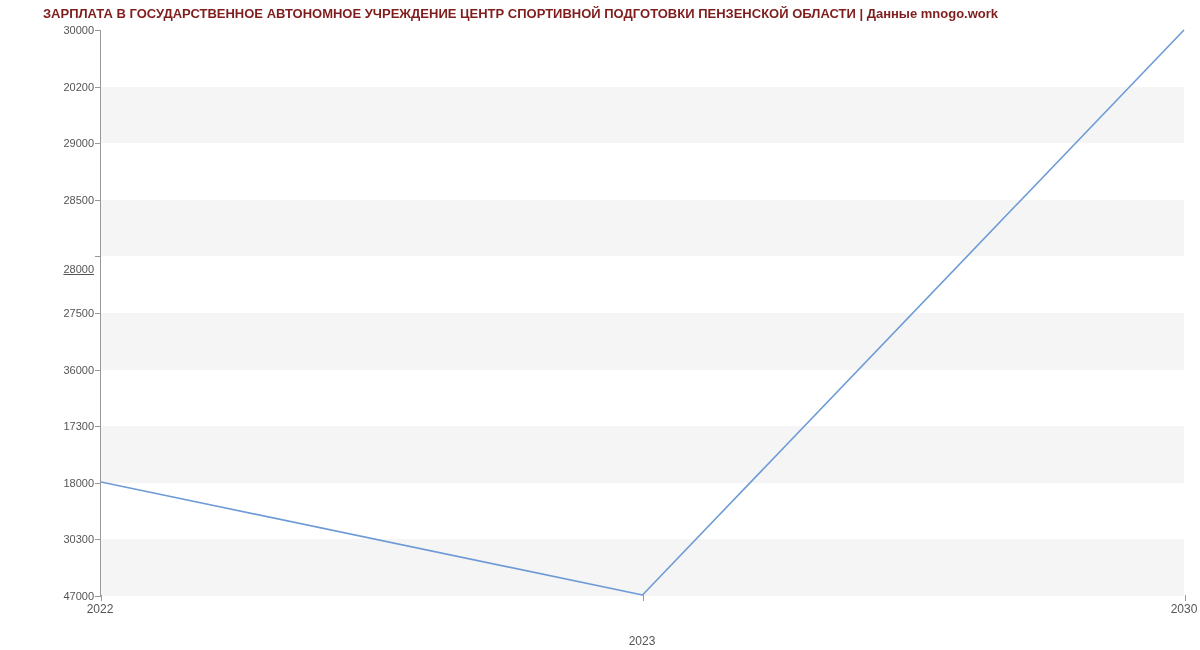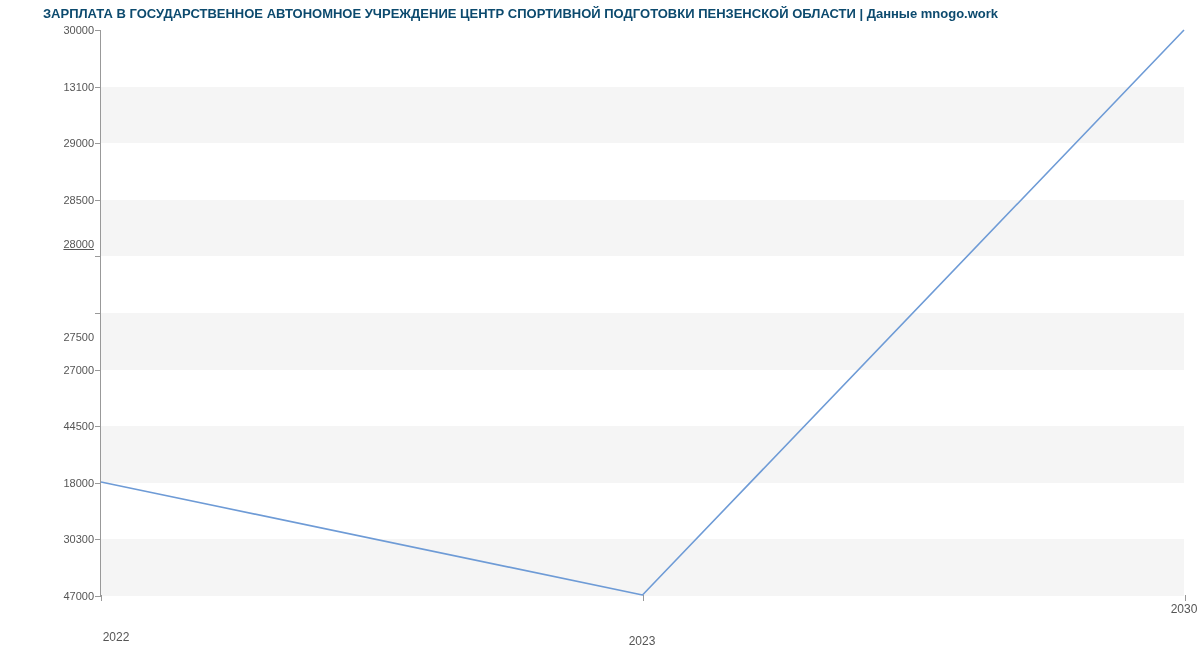--- a/index.html
+++ b/index.html
@@ -17,21 +17,21 @@
     height: 650px;
   }
   .title {
     position: absolute;
     top: 6px;
     left: 0;
     width: 1041px;
     text-align: center;
     font-size: 13px;
     font-weight: 600;
-    color: #0c4a6e;
+    color: #7f1d1d;
   }
   .plot {
     position: absolute;
     left: 100px;
     top: 30px;
     width: 1084px;   
     height: 566px;   
     border-left: 1px solid #999999;
     border-bottom: 1px solid #999999;
     box-sizing: border-box;
@@ -111,24 +111,24 @@
       <div class="ytick-line" style="top: 56.6px;"></div>
       <div class="ytick-line" style="top: 0px;"></div>
       <div class="xtick-line" style="left: 0px;"></div>
       <div class="xtick-line" style="left: 542px;"></div>
       <div class="xtick-line" style="left: 1084px;"></div>
     </div>
 
 <div class="ytick-label" style="top: 596px;">47000</div>
     <div class="ytick-label" style="top: 539.4px;">30300</div>
     <div class="ytick-label" style="top: 482.8px;">18000</div>
-    <div class="ytick-label" style="top: 426.2px;">44500</div>
-    <div class="ytick-label" style="top: 369.6px;">27000</div>
-    <div class="ytick-label" style="top: 313px; margin-top: 24px;">27500</div>
-    <div class="ytick-label" style="top: 244px; text-decoration: underline;">28000</div>
+    <div class="ytick-label" style="top: 426.2px;">17300</div>
+    <div class="ytick-label" style="top: 369.6px;">36000</div>
+    <div class="ytick-label" style="top: 313px;">27500</div>
+    <div class="ytick-label" style="top: 269px; text-decoration: underline;">28000</div>
     <div class="ytick-label" style="top: 199.8px;">28500</div>
     <div class="ytick-label" style="top: 143.2px;">29000</div>
-    <div class="ytick-label" style="top: 86.6px;">13100</div>
+    <div class="ytick-label" style="top: 86.6px;">20200</div>
     <div class="ytick-label" style="top: 30px;">30000</div>
-    <div class="xtick-label" style="left: 116px; margin-top: 28px;">2022</div>
+    <div class="xtick-label" style="left: 100px;">2022</div>
     <div class="xtick-label" style="left: 642px; margin-top: 32px;">2023</div>
     <div class="xtick-label" style="left: 1184px;">2030</div>
   </div>
 
 </body></html>

